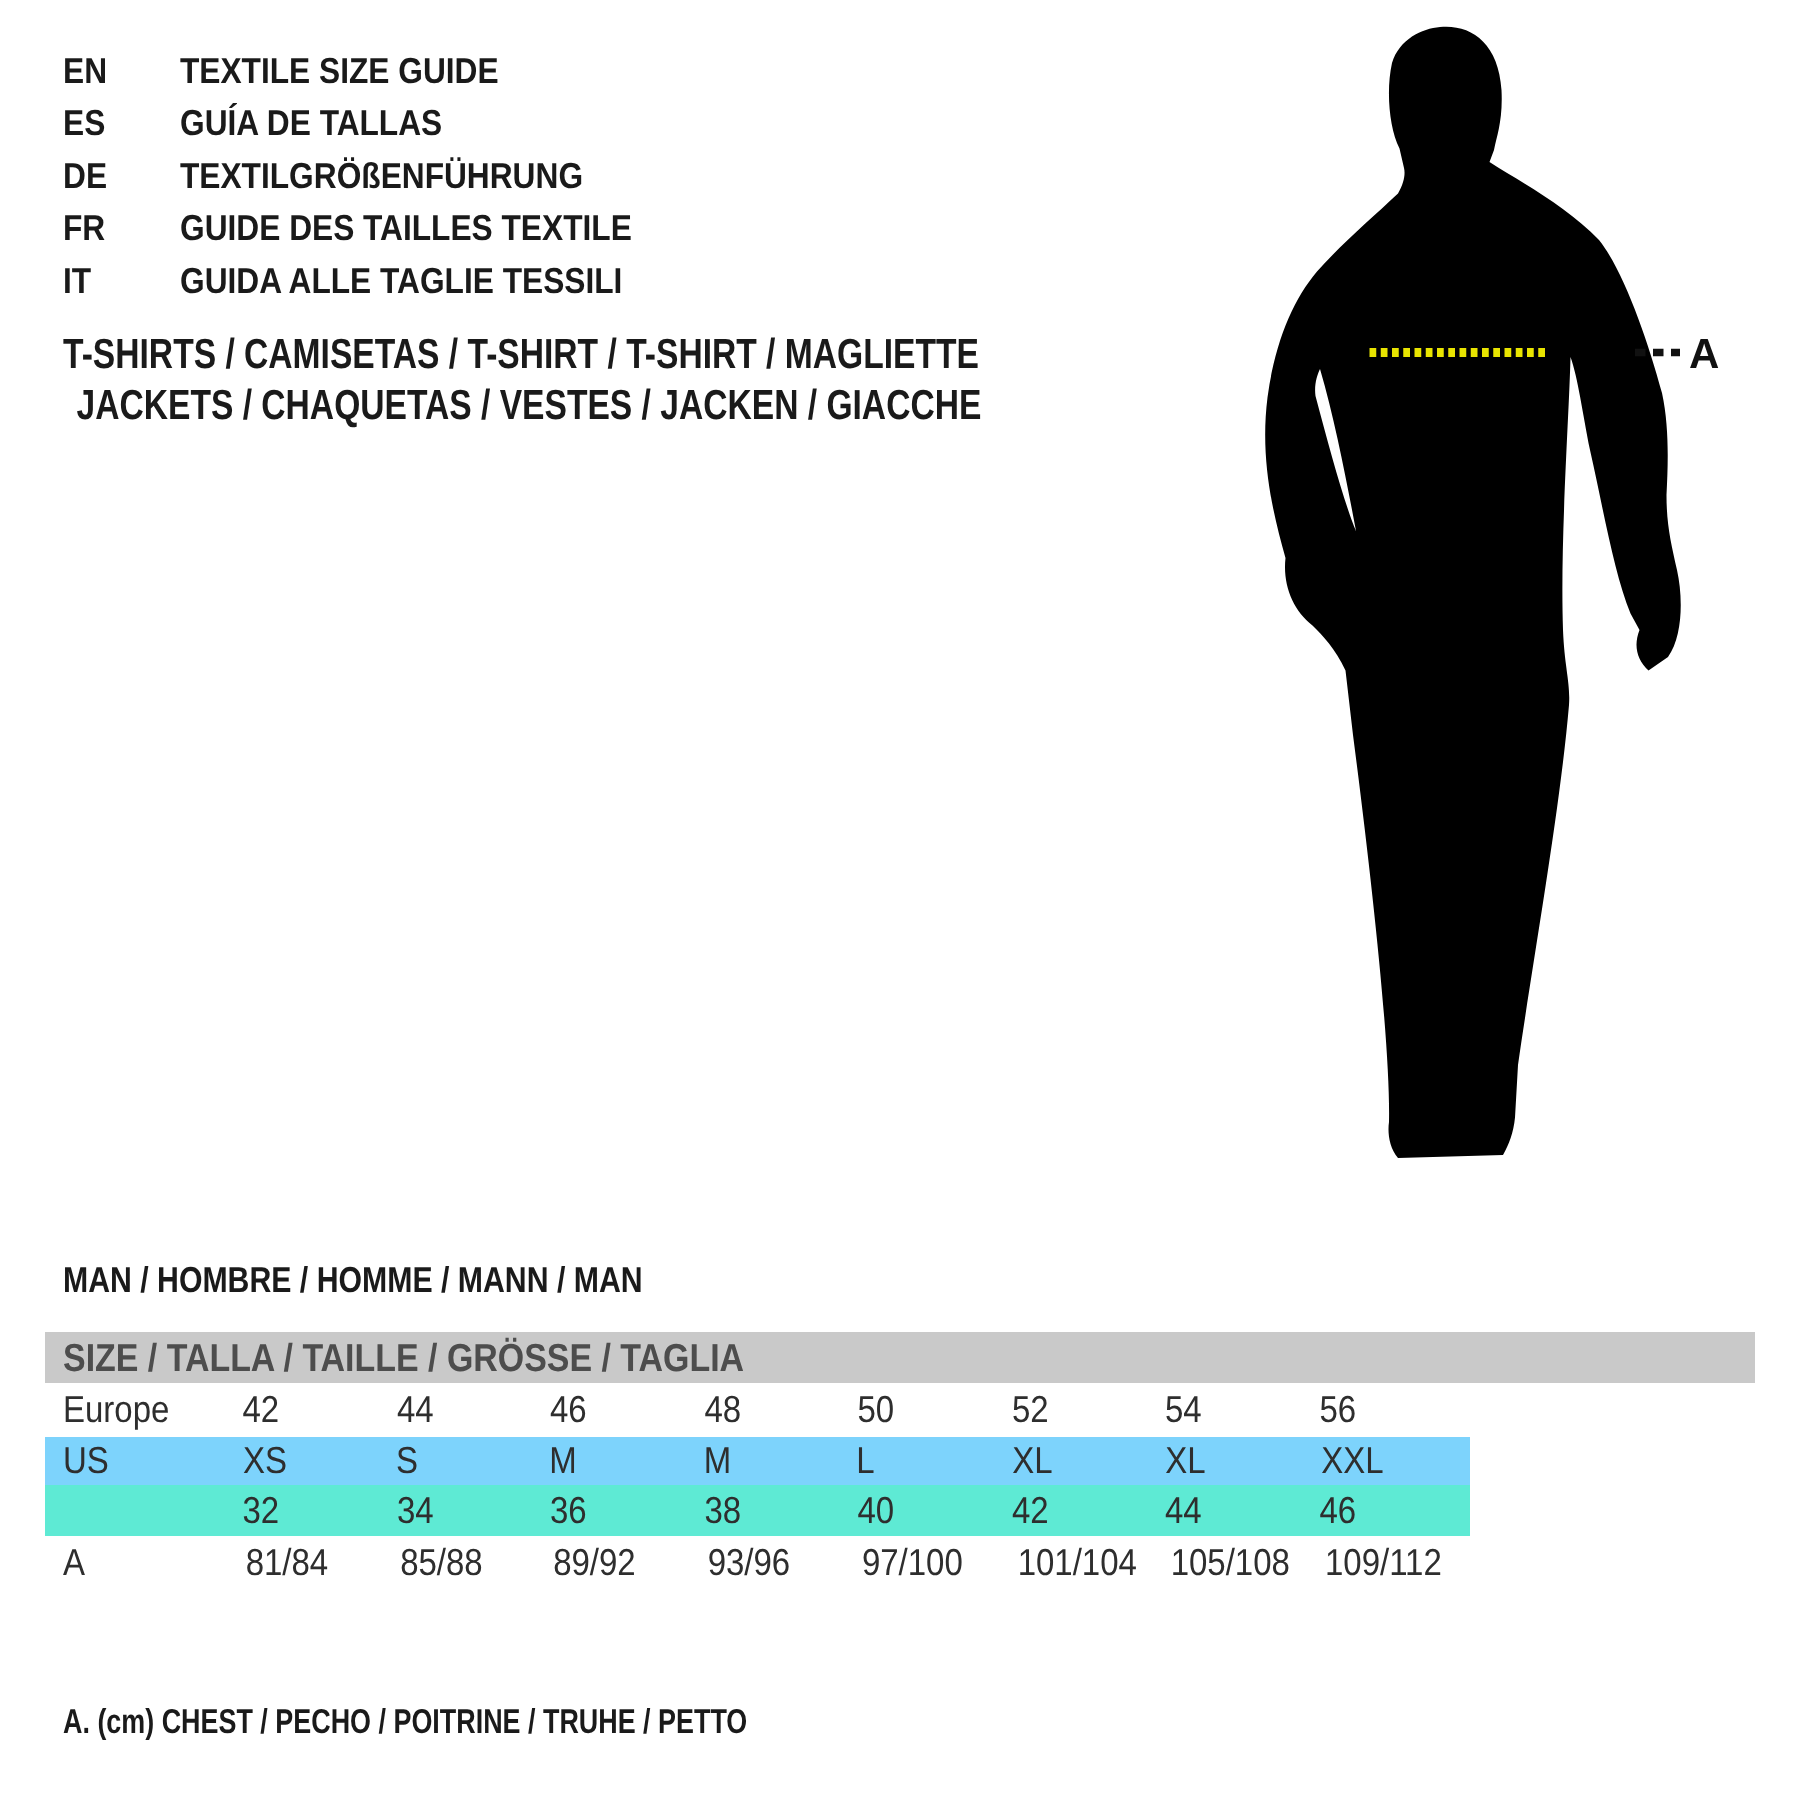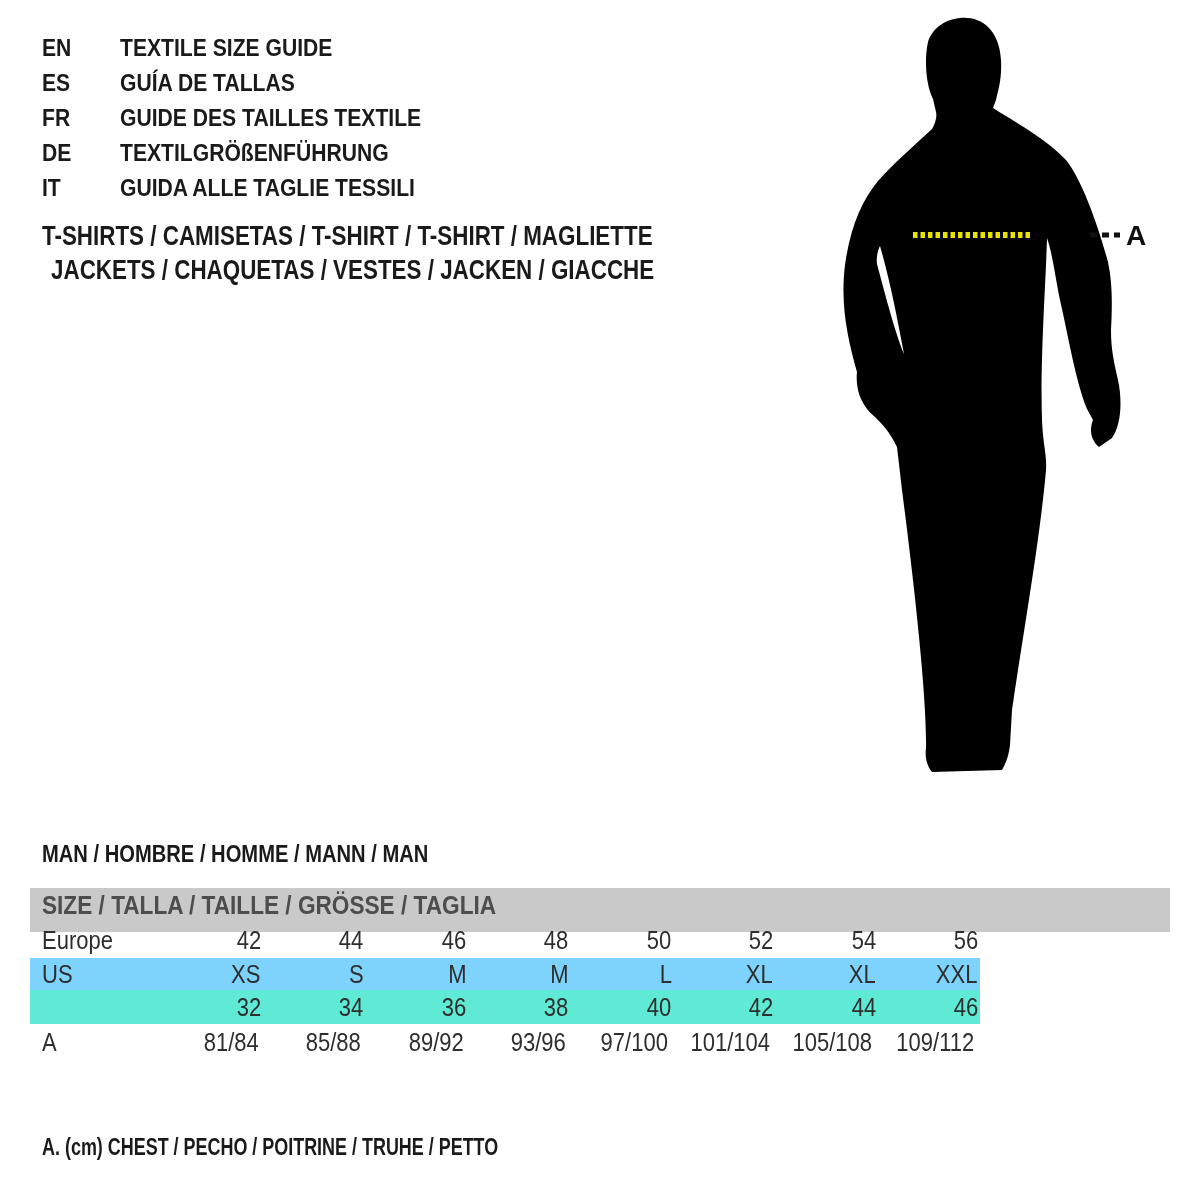--- a/index.html
+++ b/index.html
@@ -22,61 +22,61 @@
 
   
   .figure{position:absolute;left:800px;top:0;width:400px;height:800px;}
 
   
   .man-title{position:absolute;left:42px;top:840px;font-weight:700;font-size:24px;text-align:center;}
   .man-title .cond{transform:scaleX(.84);transform-origin:0 50%;}
 
   
   .size-header-band{
-    position:absolute;left:30px;top:888px;width:1140px;height:44px;
+    position:absolute;left:30px;top:888px;width:1140px;height:34px;
     background:#c9c9c9;line-height:34px;
   }
   .size-header-band .cond{
     transform:scaleX(.87);transform-origin:0 50%;
     margin-left:12px;font-weight:700;font-size:26px;color:#4d4d4d;
   }
   .size-table{position:absolute;left:30px;top:922px;width:950px;}
   .t-row{display:grid;grid-template-columns:130px repeat(8,1fr);align-items:center;}
   .t-row.r0{height:36px;}
   .t-row.r1{height:32px;background:#7dd3fc;}
   .t-row.r2{height:34px;background:#5eead4;}
   .t-row.r3{height:36px;}
   .t-label{padding-left:12px;text-align:left;}
   .t-label .cond{transform:scaleX(.88);transform-origin:0 50%;font-size:25px;color:#2e2e2e;}
-  .t-cell{display:flex;justify-content:flex-end;}
+  .t-cell{display:flex;justify-content:flex-start;}
   .t-cell .cond{transform:scaleX(.88);font-size:25px;color:#2e2e2e;}
 
   
   .footer-note{position:absolute;left:42px;top:1134px;font-weight:700;font-size:23px;}
   .footer-note .cond{transform:scaleX(.78);transform-origin:0 50%;}
 </style>
 </head>
 <body>
 
 <div class="lang-block">
   <div class="lang-row">
     <span class="cond">EN</span>
     <span class="cond">TEXTILE SIZE GUIDE</span>
   </div>
   <div class="lang-row">
     <span class="cond">ES</span>
     <span class="cond">GUÍA DE TALLAS</span>
   </div>
   <div class="lang-row">
+    <span class="cond">DE</span>
+    <span class="cond">TEXTILGRÖßENFÜHRUNG</span>
+  </div>
+  <div class="lang-row">
     <span class="cond">FR</span>
     <span class="cond">GUIDE DES TAILLES TEXTILE</span>
-  </div>
-  <div class="lang-row">
-    <span class="cond">DE</span>
-    <span class="cond">TEXTILGRÖßENFÜHRUNG</span>
   </div>
   <div class="lang-row">
     <span class="cond">IT</span>
     <span class="cond">GUIDA ALLE TAGLIE TESSILI</span>
   </div>
 </div>
 
 <div class="category-block">
   <div class="category-line">
     <span class="cond">T-SHIRTS / CAMISETAS / T-SHIRT / T-SHIRT / MAGLIETTE</span>

